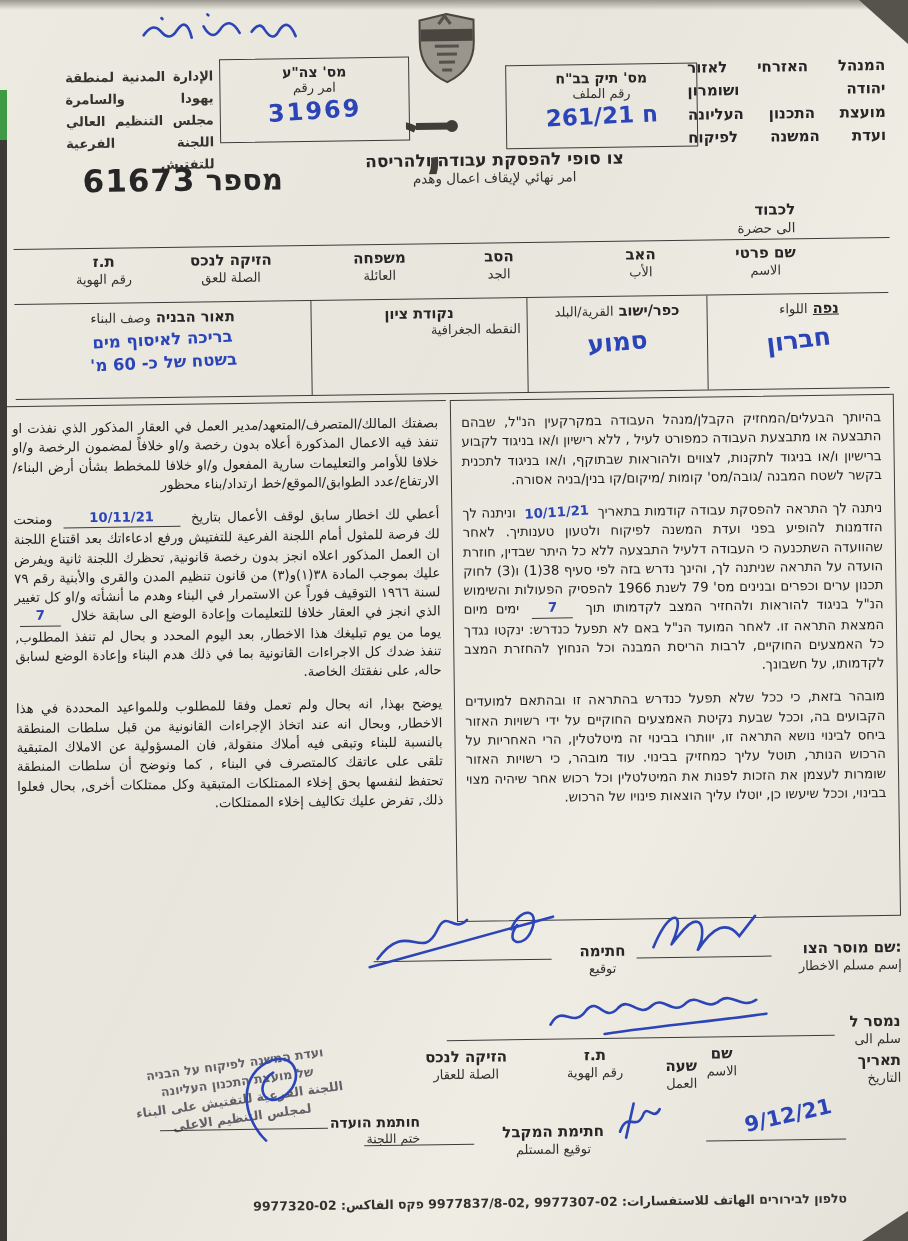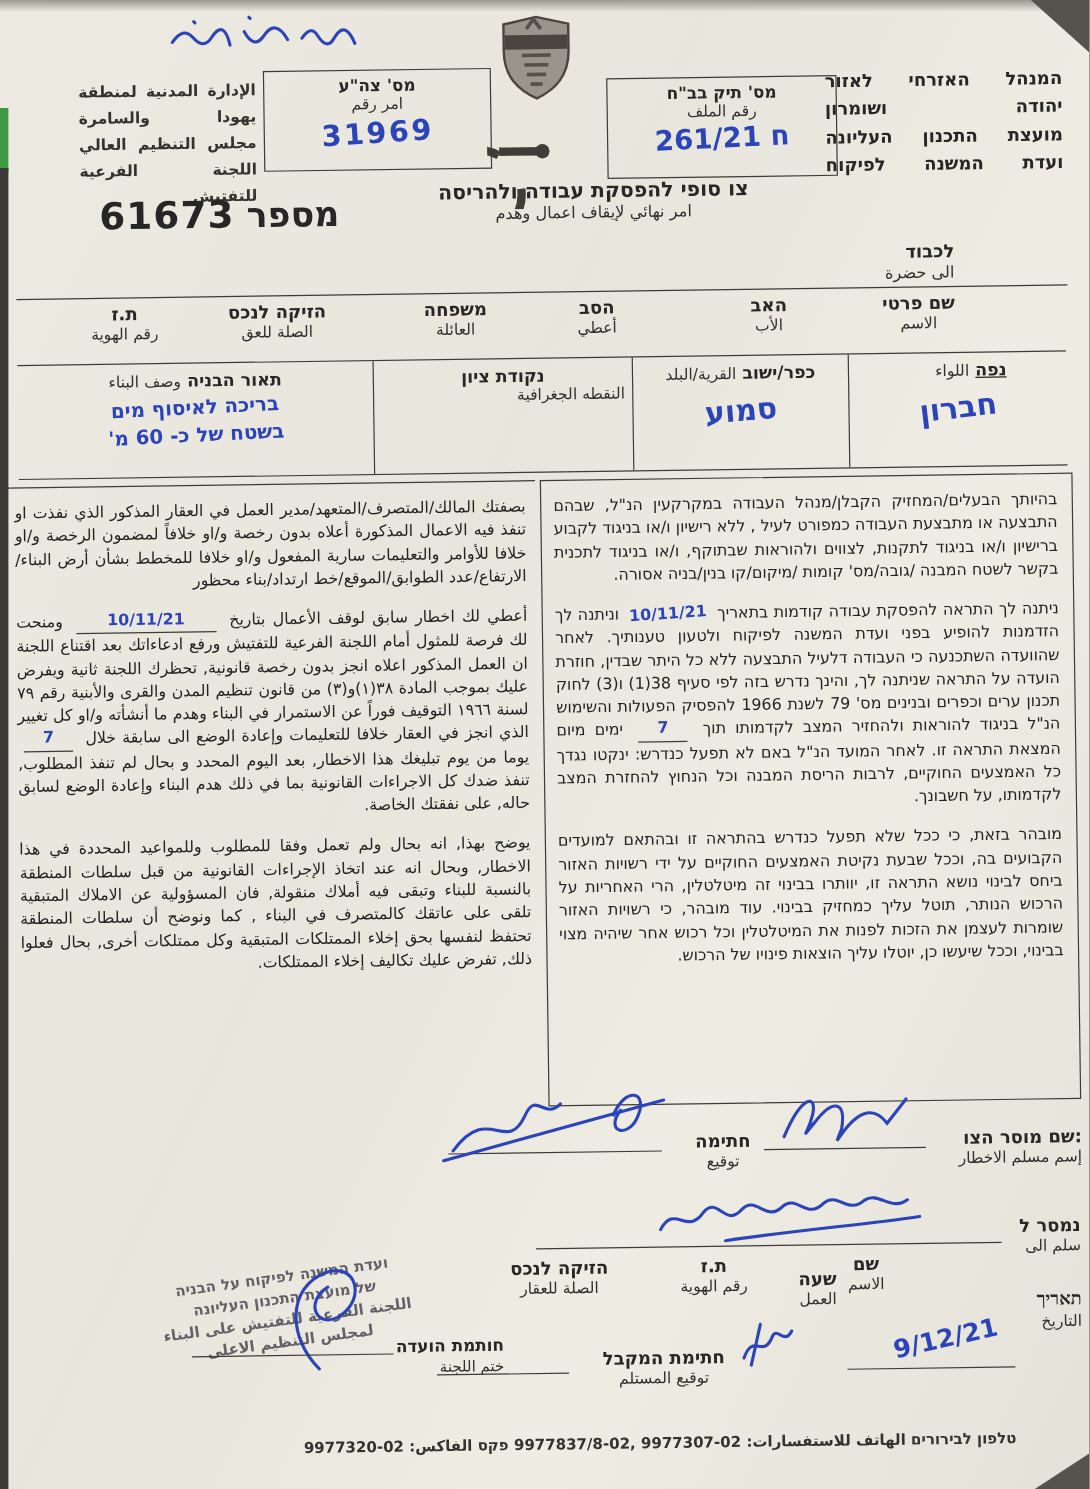--- a/index.html
+++ b/index.html
@@ -107,21 +107,21 @@
     <div class="abs lbl-pair" style="right:108px;top:248px;">
       <span class="he">שם פרטי</span>
       <span class="ar">الاسم</span>
     </div>
     <div class="abs lbl-pair" style="right:248px;top:248px;">
       <span class="he">האב</span>
       <span class="ar">الأب</span>
     </div>
     <div class="abs lbl-pair" style="right:390px;top:248px;">
       <span class="he">הסב</span>
-      <span class="ar">أعطي</span>
+      <span class="ar">الجد</span>
     </div>
     <div class="abs lbl-pair" style="right:498px;top:248px;">
       <span class="he">משפחה</span>
       <span class="ar">العائلة</span>
     </div>
     <div class="abs lbl-pair" style="right:632px;top:248px;">
       <span class="he">הזיקה לנכס</span>
       <span class="ar">الصلة للعق</span>
     </div>
     <div class="abs lbl-pair" style="right:772px;top:248px;">
@@ -222,21 +222,21 @@
     </div>
     <svg class="sig abs" style="left:218px;top:1040px;" width="92" height="112" viewBox="0 0 92 112">
       <path d="M40,98 C14,72 14,30 46,18 C72,9 80,40 58,54 C38,66 28,42 48,30"></path>
     </svg>
     <div class="abs sigline" style="left:152px;top:1106px;width:168px;height:20px;"></div>
     <div class="abs" style="left:322px;top:1112px;text-align:right;direction:rtl;line-height:1.3;">
       <div class="he" style="font-size:14px;">חותמת הועדה</div>
       <div class="ar" style="font-size:12.5px;">ختم اللجنة</div>
     </div>
 
-    <div class="abs lbl-pair" style="right:14px;top:1080px;text-align:right;font-family:Liberation Serif, serif;">
+    <div class="abs lbl-pair" style="right:14px;top:1057px;text-align:right;">
       <span class="he">תאריך</span>
       <span class="ar">التاريخ</span>
     </div>
     <div class="abs sigline" style="right:70px;top:1116px;width:140px;height:28px;"></div>
     <div class="abs hw" style="right:84px;top:1108px;font-size:21px;font-weight:bold;transform:rotate(-12deg);">9/12/21</div>
     <div class="abs lbl-pair" style="right:218px;top:1060px;text-align:right;">
       <span class="he">שעה</span>
       <span class="ar">العمل</span>
     </div>
     <svg class="sig abs" style="right:252px;top:1104px;" width="52" height="40" viewBox="0 0 52 40">

